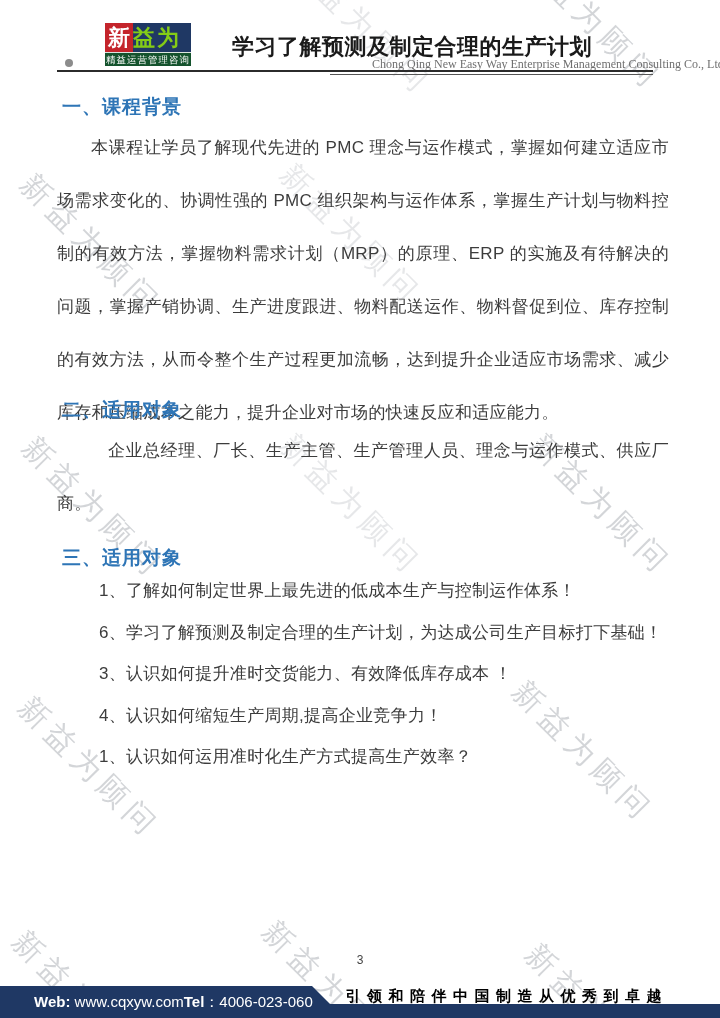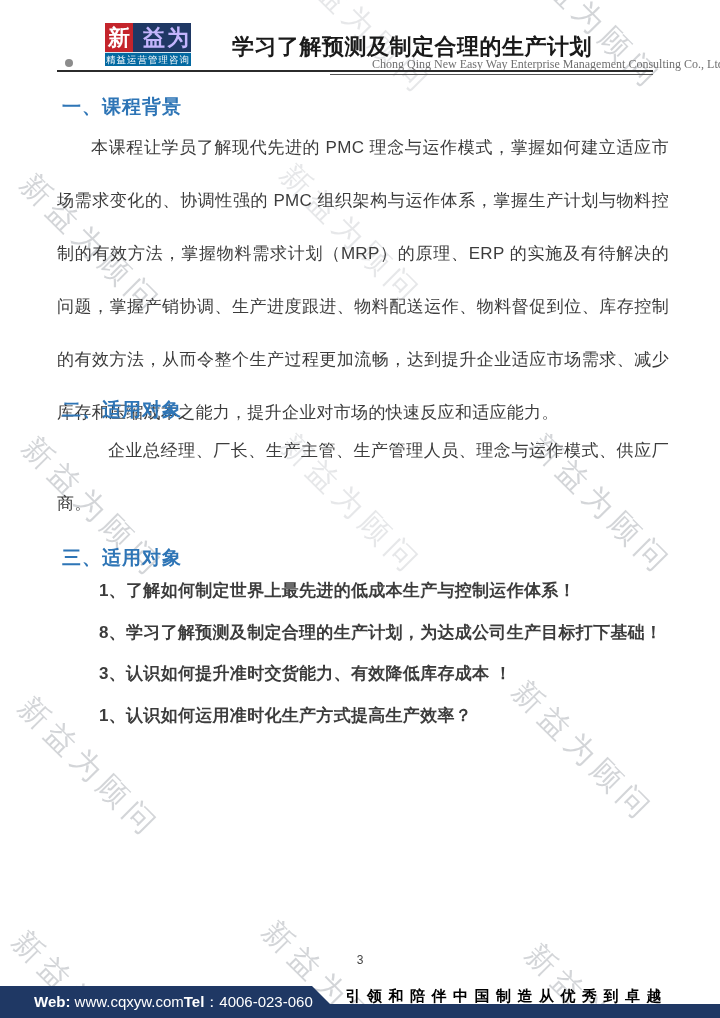--- a/index.html
+++ b/index.html
@@ -21,25 +21,25 @@
   .logo-box{position:absolute;left:105px;top:23px;width:86px;}
   .logo-top{
     height:29px;background:#1f3864;display:flex;align-items:center;
   }
   .logo-first{
     display:inline-flex;align-items:center;justify-content:center;
     width:28px;height:29px;background:#c4242b;color:#fff;
     font-weight:bold;font-size:22px;line-height:1;
   }
   .logo-rest{
-    flex:1;text-align:right;color:#c4b5fd;font-weight:bold;font-size:22px;line-height:1;
+    flex:1;text-align:left;color:#84cc16;font-weight:bold;font-size:22px;line-height:1;
     letter-spacing:2px;
   }
   .logo-strip{
-    height:13px;background:#0369a1;border-top:1px solid rgba(255,255,255,.85);
+    height:13px;background:#14532d;border-top:1px solid rgba(255,255,255,.85);
     color:#fff;font-size:9.5px;line-height:13px;text-align:center;
     letter-spacing:1px;white-space:nowrap;
   }
   .header-dot{
     position:absolute;left:65px;top:59px;width:8px;height:8px;border-radius:50%;
     background:#8c8c8c;
   }
   .company-cn{
     position:absolute;left:232px;top:32px;
     font-size:22px;font-weight:bold;color:#1a1a1a;letter-spacing:0.5px;white-space:nowrap;
@@ -64,21 +64,21 @@
     position:absolute;left:57px;width:612px;
     font-size:17px;line-height:53px;color:#3c3c3c;
     text-align:justify;letter-spacing:.3px;
   }
   .indent2{text-indent:2em;}
   .indent3{text-indent:3em;}
   .benefit-list{
     position:absolute;left:99px;width:575px;
     font-size:17px;line-height:41.5px;color:#3c3c3c;letter-spacing:.3px;
   }
-  .benefit-item{white-space:nowrap;font-weight:bold;}
+  .benefit-item{white-space:nowrap;}
   
   .page-number{
     position:absolute;left:0;top:953px;width:720px;text-align:center;
     font-size:12px;color:#444;
   }
   .footer-strip{
     position:absolute;left:0;top:1004px;width:720px;height:14px;background:#1f3864;
   }
   .footer-bar{
     position:absolute;left:0;top:986px;width:352px;height:40px;background:#1f3864;
@@ -125,22 +125,23 @@
 
 <div class="sec-title" style="top:94px">一、课程背景</div>
 <div class="para indent2" style="top:121px">本课程让学员了解现代先进的 PMC 理念与运作模式，掌握如何建立适应市场需求变化的、协调性强的 PMC 组织架构与运作体系，掌握生产计划与物料控制的有效方法，掌握物料需求计划（MRP）的原理、ERP 的实施及有待解决的问题，掌握产销协调、生产进度跟进、物料配送运作、物料督促到位、库存控制的有效方法，从而令整个生产过程更加流畅，达到提升企业适应市场需求、减少库存和压缩成本之能力，提升企业对市场的快速反应和适应能力。</div>
 
 <div class="sec-title" style="top:397px">二、适用对象</div>
 <div class="para indent3" style="top:424px">企业总经理、厂长、生产主管、生产管理人员、理念与运作模式、供应厂商。</div>
 
 <div class="sec-title" style="top:545px">三、适用对象</div>
 <div class="benefit-list" style="top:570px">
   <div class="benefit-item">1、了解如何制定世界上最先进的低成本生产与控制运作体系！</div>
-  <div class="benefit-item">8、学习了解预测及制定合理的生产计划，为达成公司生产目标打下基础！</div>
+  <div class="benefit-item">6、学习了解预测及制定合理的生产计划，为达成公司生产目标打下基础！</div>
   <div class="benefit-item">3、认识如何提升准时交货能力、有效降低库存成本 ！</div>
+  <div class="benefit-item">4、认识如何缩短生产周期,提高企业竞争力！</div>
   <div class="benefit-item">1、认识如何运用准时化生产方式提高生产效率？</div>
 </div>
 
 <div class="page-number">3</div>
 <div class="footer-strip"></div>
 <div class="footer-bar">
   <div class="footer-bar-text">
     <b>Web:</b><span> www.cqxyw.com</span><b>Tel</b><span>：4006-023-060</span>
   </div>
 </div>

